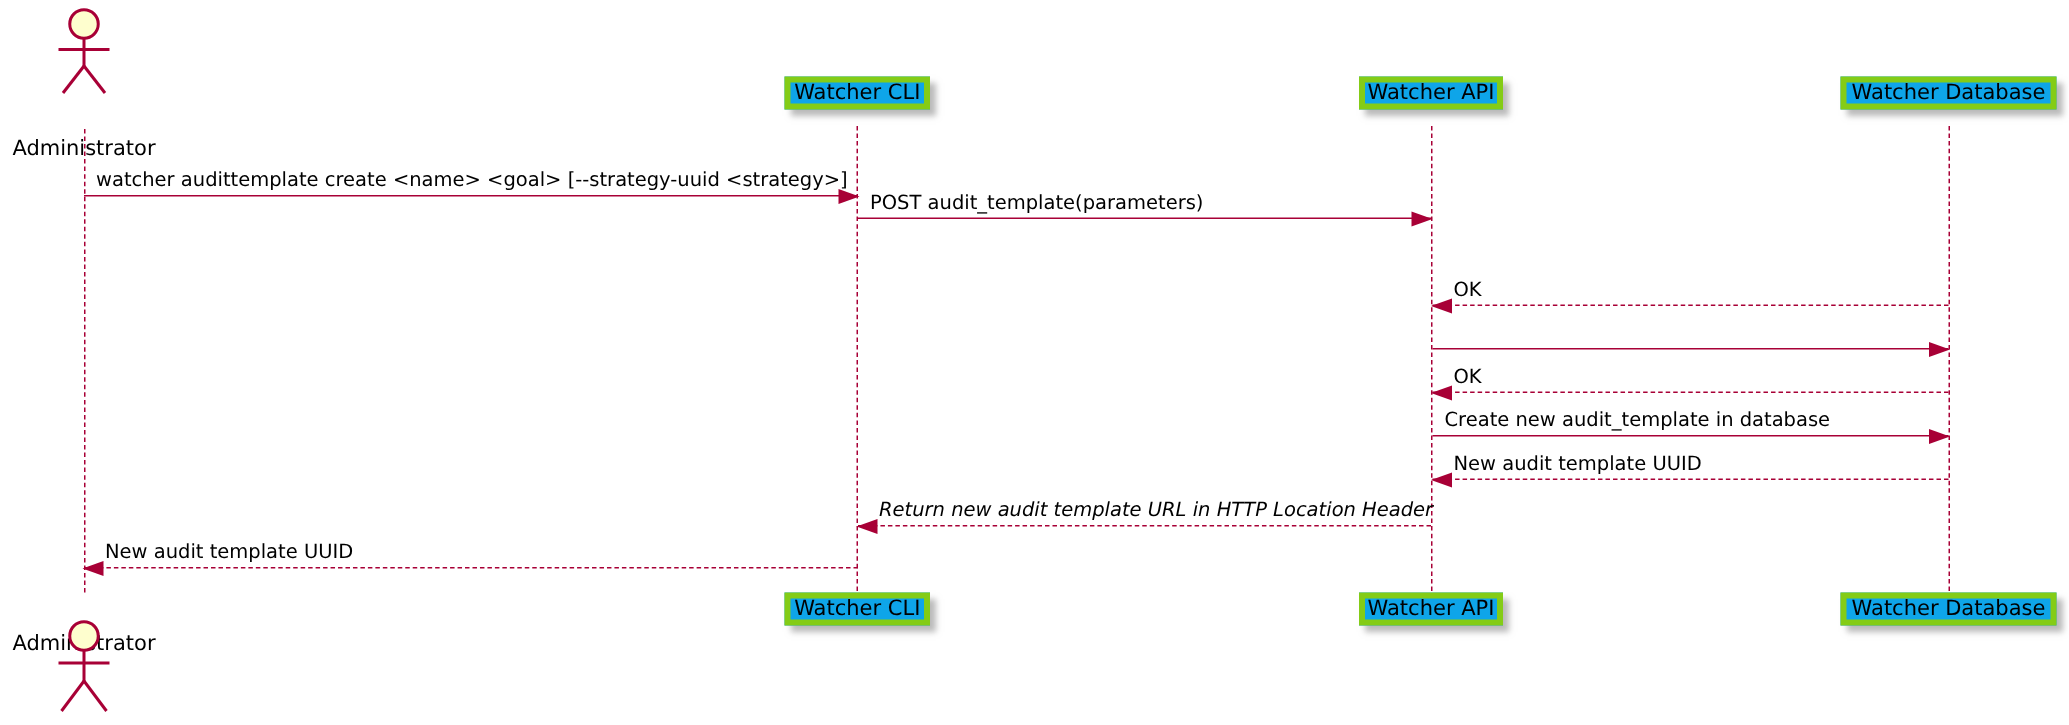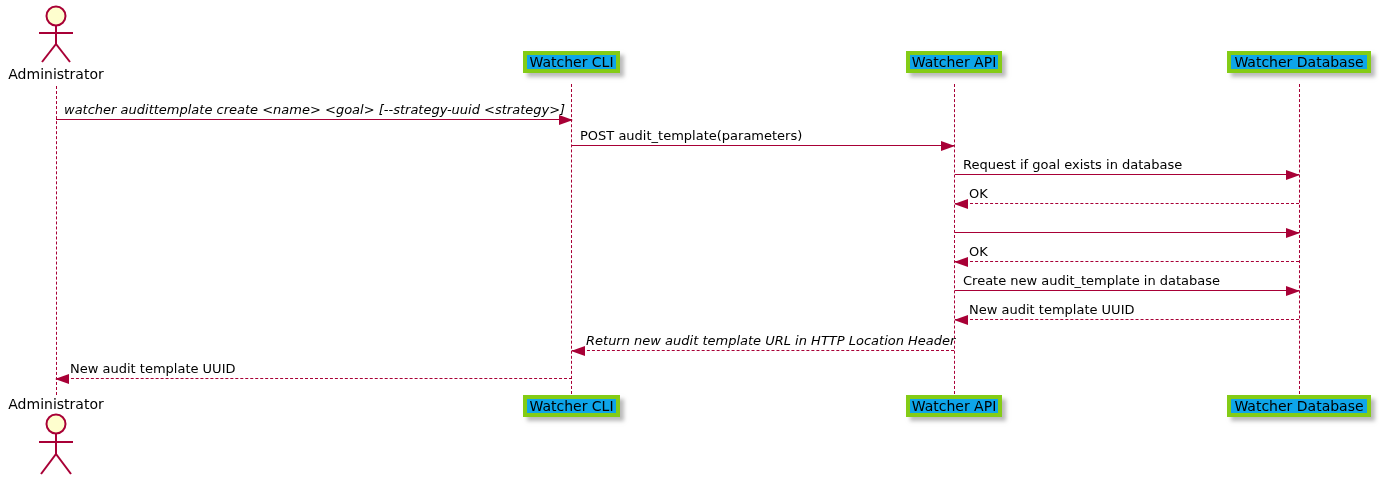--- a/index.html
+++ b/index.html
@@ -28,20 +28,21 @@
     position:absolute;
     width:0;
     border-left:1px dashed #A80036;
   }
   
   .actor-label{
     position:absolute;
     font-size:14px;
     text-align:center;
     white-space:nowrap;
+    margin-top:25px;
   }
   .actor-figure{position:absolute;}
   
   .msg{
     position:absolute;
     height:19px;
   }
   .msg .line{
     position:absolute;
     left:0;right:0;bottom:0;height:0;
@@ -89,37 +90,32 @@
     <line x1="6" y1="29" x2="40" y2="29" stroke="#A80036" stroke-width="2"></line>
     <line x1="23" y1="40" x2="9" y2="58" stroke="#A80036" stroke-width="2"></line>
     <line x1="23" y1="40" x2="37" y2="58" stroke="#A80036" stroke-width="2"></line>
   </svg>
   <div class="actor-label" style="left:6px;top:66px;width:100px;">Administrator</div>
 
   <div class="pbox" style="left:523px;top:51px;width:97px;">Watcher CLI</div>
   <div class="pbox" style="left:906px;top:51px;width:96px;">Watcher API</div>
   <div class="pbox" style="left:1227px;top:51px;width:144px;">Watcher Database</div>
 
-  <div class="msg solid ltr" style="left:56px;top:101px;width:516px;font-style:italic;">
+  <div class="msg solid ltr" style="left:56px;top:112px;width:516px;">
     <span class="label">watcher audittemplate create &lt;name&gt; &lt;goal&gt; [--strategy-uuid &lt;strategy&gt;]</span>
     <div class="line"></div>
     <div class="arrow"></div>
   </div>
 
   <div class="msg solid ltr" style="left:572px;top:127px;width:382px;">
     <span class="label">POST audit_template(parameters)</span>
     <div class="line"></div>
     <div class="arrow"></div>
   </div>
 
-  <div class="msg solid ltr" style="left:955px;top:156px;width:344px;">
-    <span class="label">Request if goal exists in database</span>
-    <div class="line"></div>
-    <div class="arrow"></div>
-  </div>
 
   <div class="msg dashed rtl" style="left:955px;top:185px;width:344px;">
     <span class="label">OK</span>
     <div class="line"></div>
     <div class="arrow"></div>
   </div>
 
   <div class="msg solid ltr" style="left:955px;top:214px;width:344px;">
     <div class="line"></div>
     <div class="arrow"></div>

